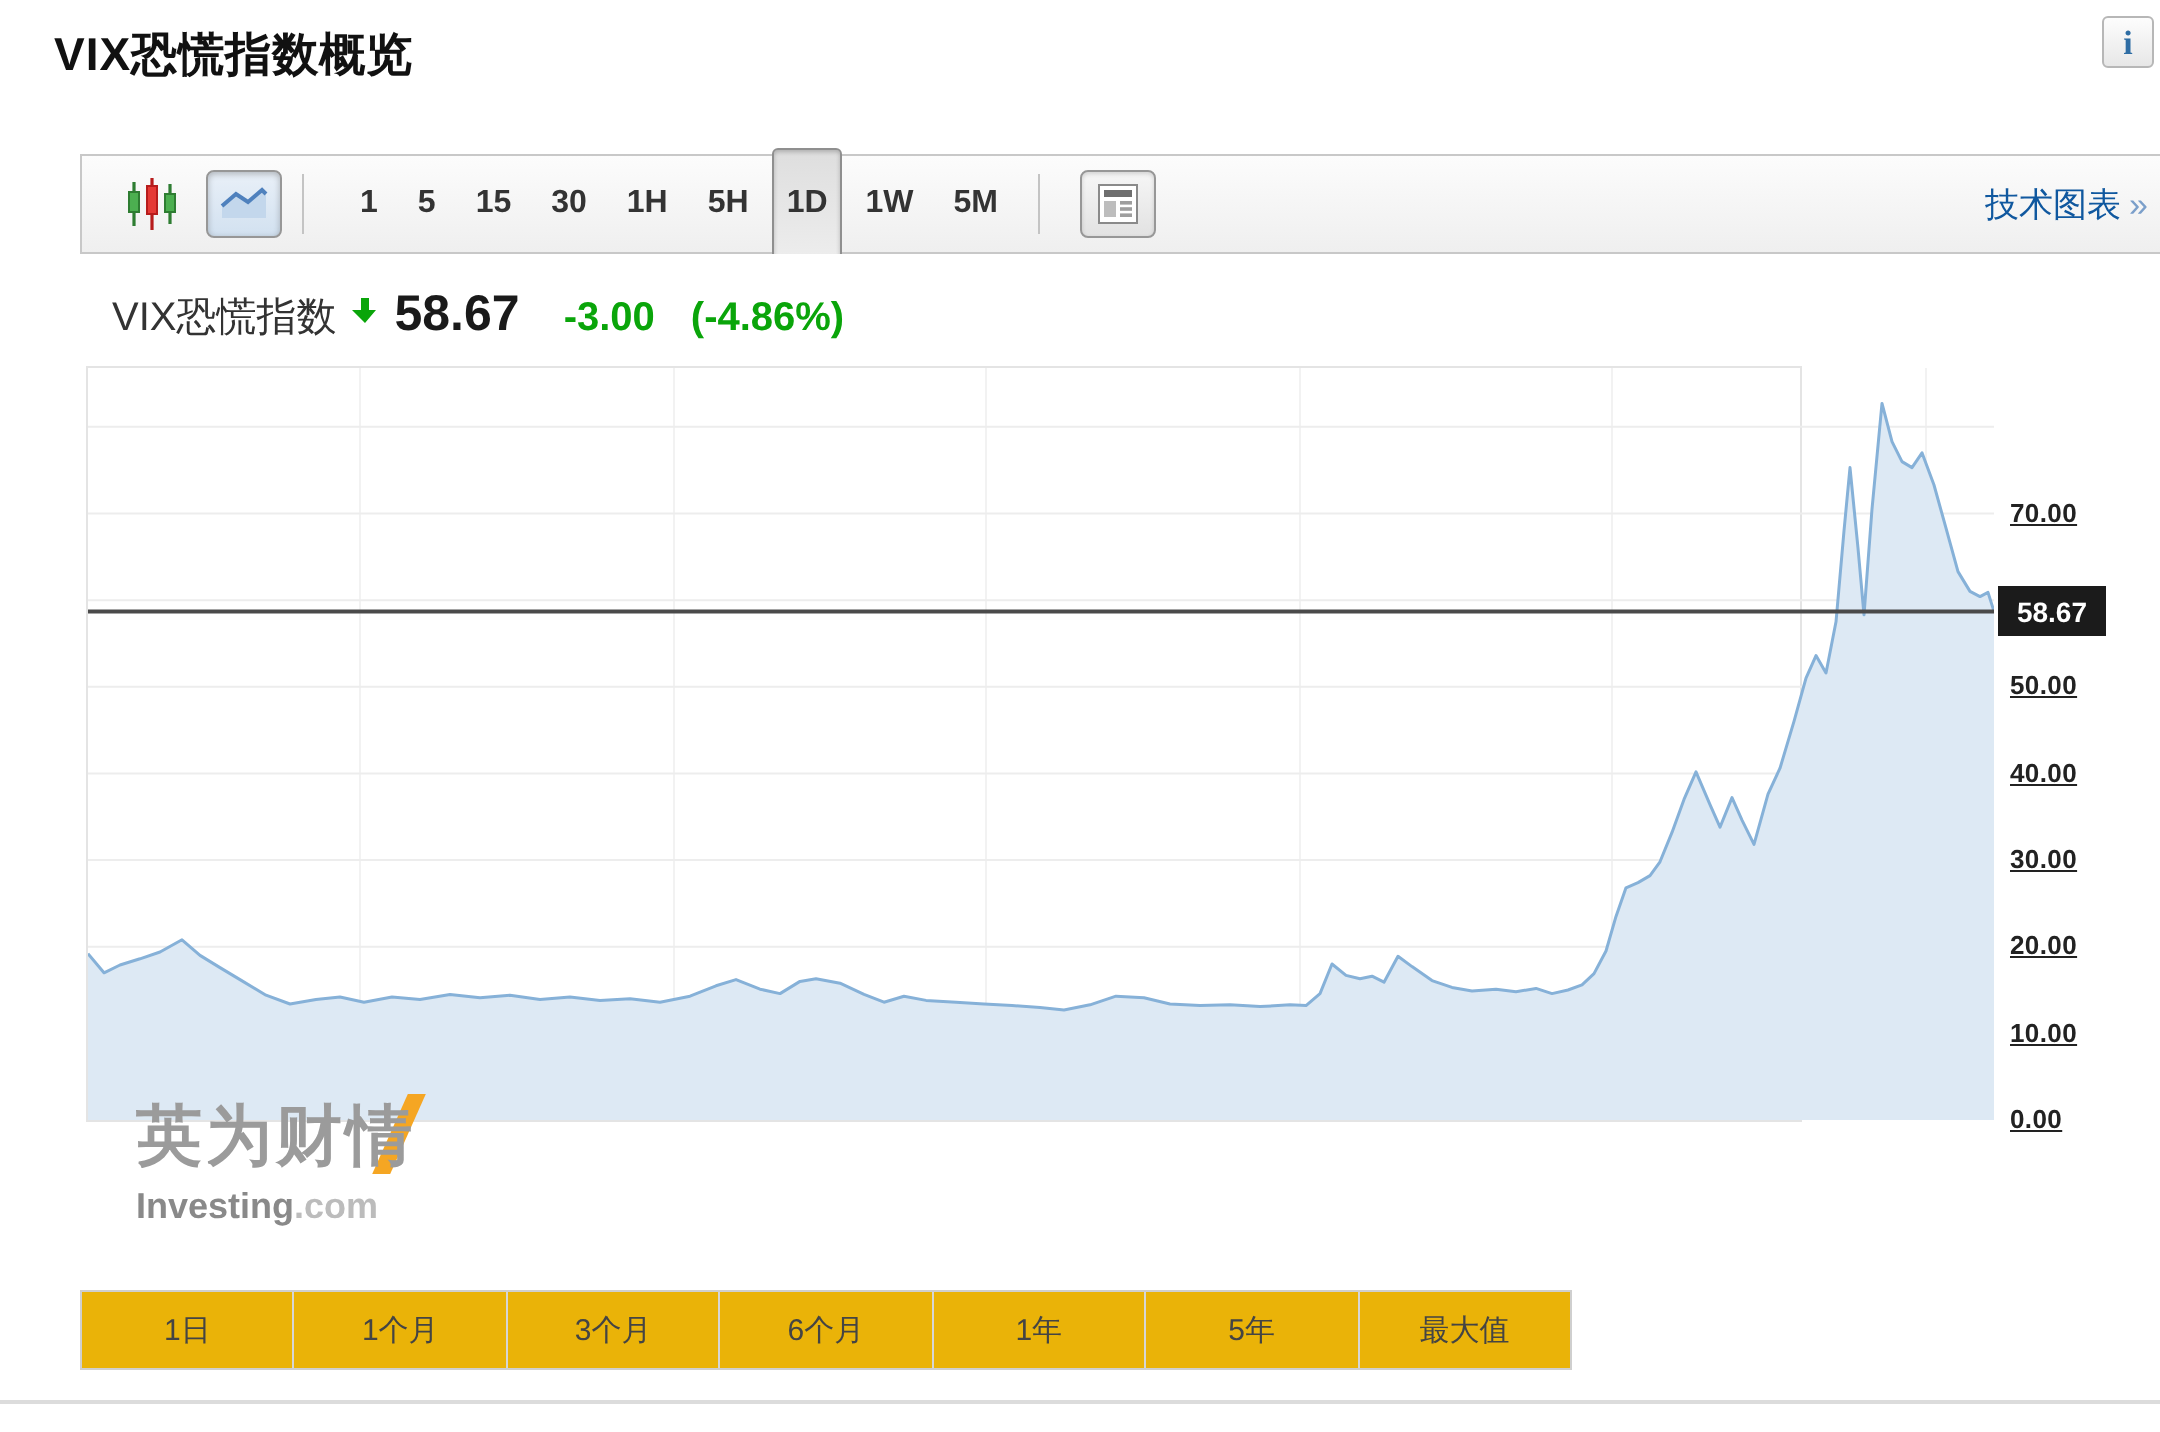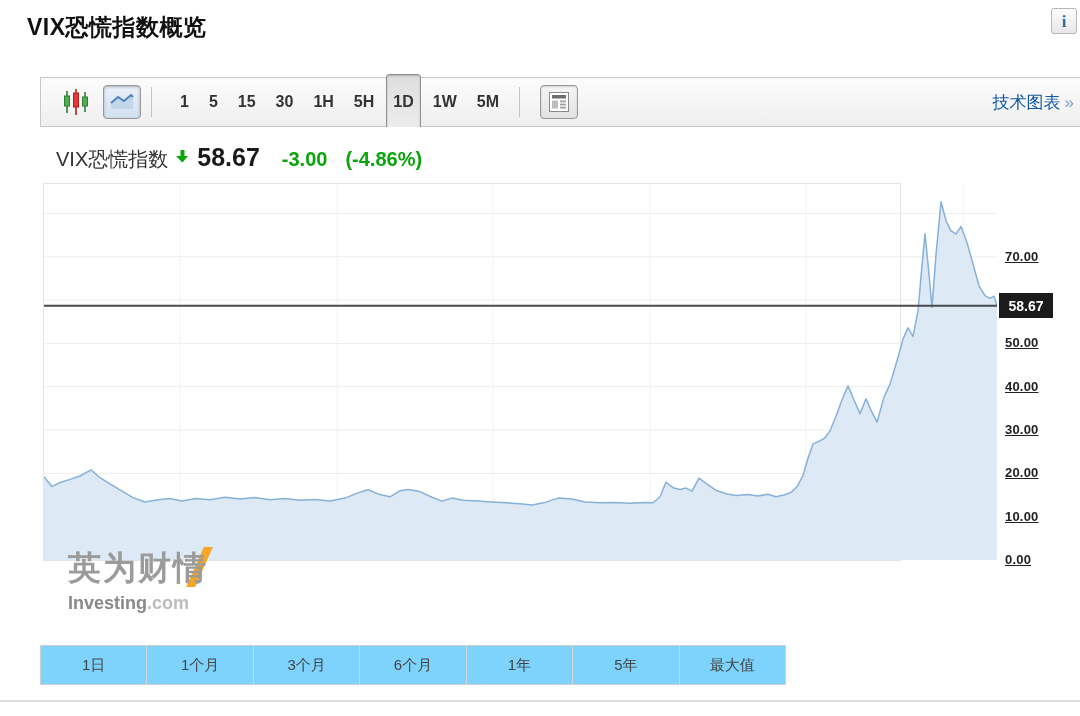--- a/index.html
+++ b/index.html
@@ -98,21 +98,21 @@
   .wm-cn{font-size:33px;font-weight:bold;color:#9b9b9b;letter-spacing:2px;position:relative;z-index:1;}
   .wm-en{font-size:18px;font-weight:bold;color:#898989;margin-top:2px;}
   .wm-en .suffix{color:#bcbcbc;}
   .wm-orange{
     position:absolute;left:127px;top:1px;width:9px;height:40px;
     background:#f5a623;transform:skewX(-24deg);z-index:0;
   }
   
   .range-row{
     position:absolute;left:40px;top:645px;width:746px;height:40px;
-    border:1px solid #cfcfcf;box-sizing:border-box;display:flex;background:#7dd3fc;
+    border:1px solid #cfcfcf;box-sizing:border-box;display:flex;background:#eab308;
   }
   .range-cell{
     flex:1;display:flex;align-items:center;justify-content:center;
     font-size:15px;color:#444;cursor:pointer;
     border-right:1px solid #d6d6d6;
   }
   .range-cell:last-child{border-right:none;}
   .bottom-divider{position:absolute;left:0;right:0;top:700px;height:2px;background:#dcdcdc;}
 </style>
 </head>

